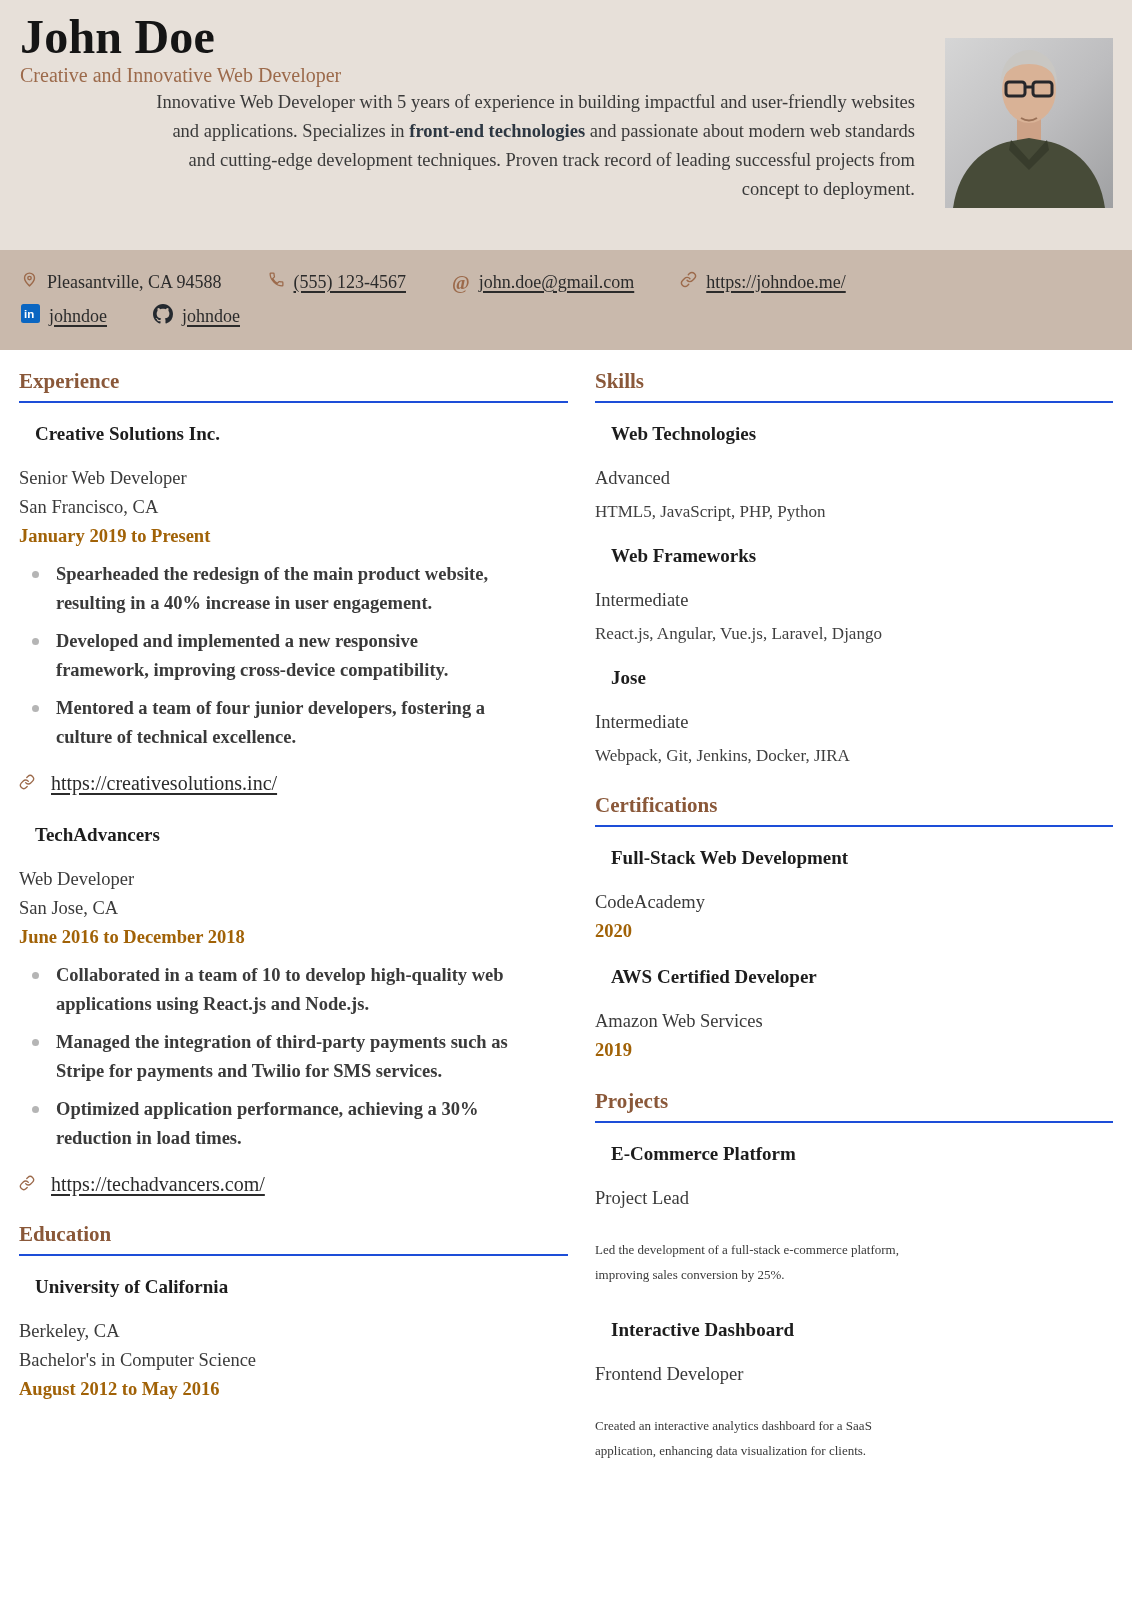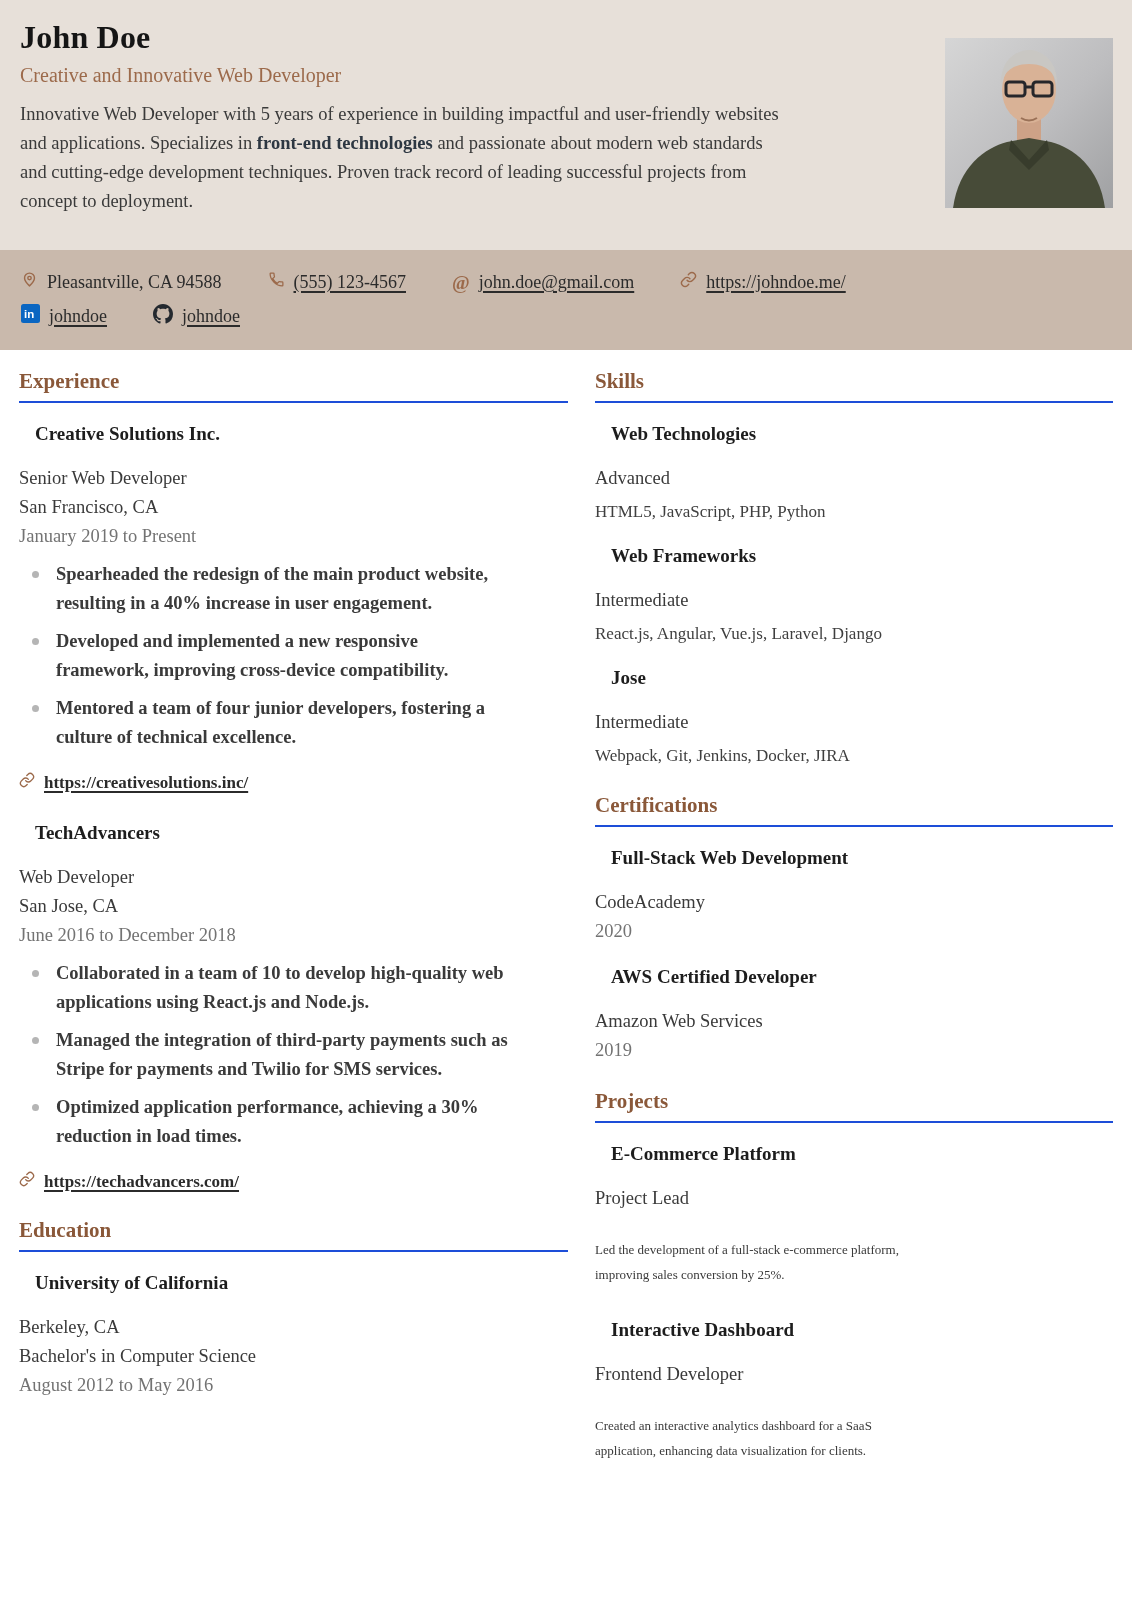--- a/index.html
+++ b/index.html
@@ -15,39 +15,40 @@
 
   
   .header {
     background: #e7e0d9;
     height: 250px;
     padding: 16px 20px 0 20px;
     position: relative;
   }
   .name {
     margin: 0;
-    font-size: 32px;
+    font-size: 48px;
     line-height: 42px;
     font-weight: 700;
     color: #151515;
     letter-spacing: 0.2px;
   }
   .headline {
     margin-top: 4px;
     font-size: 20px;
     line-height: 26px;
     color: #9c6a4b;
   }
   .summary {
-    margin: 12px 0 0 0;
+    margin: 0 0 0 0;
     width: 895px;
     font-size: 18.5px;
     line-height: 29px;
     color: #3a3a3a;
     white-space: pre-line;
+    text-align: right;
   }
   .summary b { color: #2d3742; font-weight: 700; }
 
   .photo {
     position: absolute;
     top: 38px;
     right: 19px;
     width: 168px;
     height: 170px;
     overflow: hidden;
@@ -103,21 +104,21 @@
 
   .entry { margin-bottom: 25px; }
   .entry-title, .item-title {
     margin: 16px;
     font-size: 19px;
     line-height: 29px;
     font-weight: 700;
     color: #1d1d1d;
   }
   .line  { font-size: 18.5px; line-height: 29px; color: #3a3a3a; }
-  .dates { font-size: 18.5px; line-height: 29px; color: #737373; font-weight: 400; }
+  .dates { font-size: 18.5px; line-height: 29px; color: #a16207; font-weight: 700; }
 
   ul.bullets { list-style: none; margin: 9px 0 0 0; padding: 0 0 0 37px; font-weight: bold; }
   ul.bullets li {
     position: relative;
     font-size: 18.5px;
     line-height: 29px;
     margin-bottom: 9px;
     white-space: pre-line;
   }
   ul.bullets li::before {
@@ -127,26 +128,25 @@
     top: 11px;
     width: 7px;
     height: 7px;
     border-radius: 50%;
     background: #b5b5b5;
   }
 
   .url-row {
     display: inline-flex;
     align-items: center;
-    gap: 9px;
+    gap: 16px;
     margin-top: 11px;
-    font-size: 17px;
+    font-size: 20px;
     color: #2b2b2b;
     text-decoration: none;
-    font-weight: bold;
   }
   .url-row .txt {
     text-decoration: underline;
     text-decoration-thickness: 1.5px;
     text-underline-offset: 3px;
   }
 
   
   .skill-group { margin-bottom: 15px; }
   .skill-keywords { margin-top: 6px; font-size: 17px; line-height: 26px; color: #3f3f3f; }

